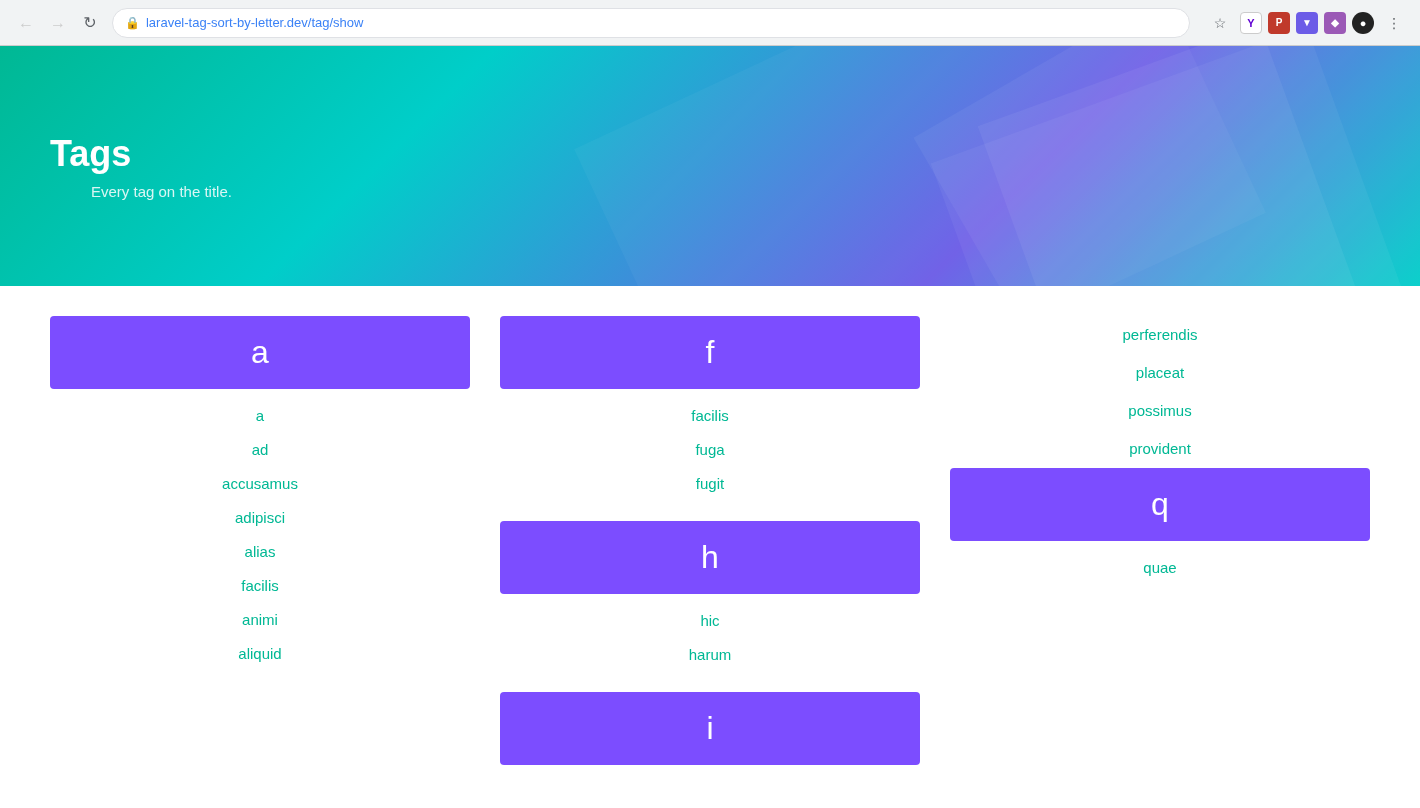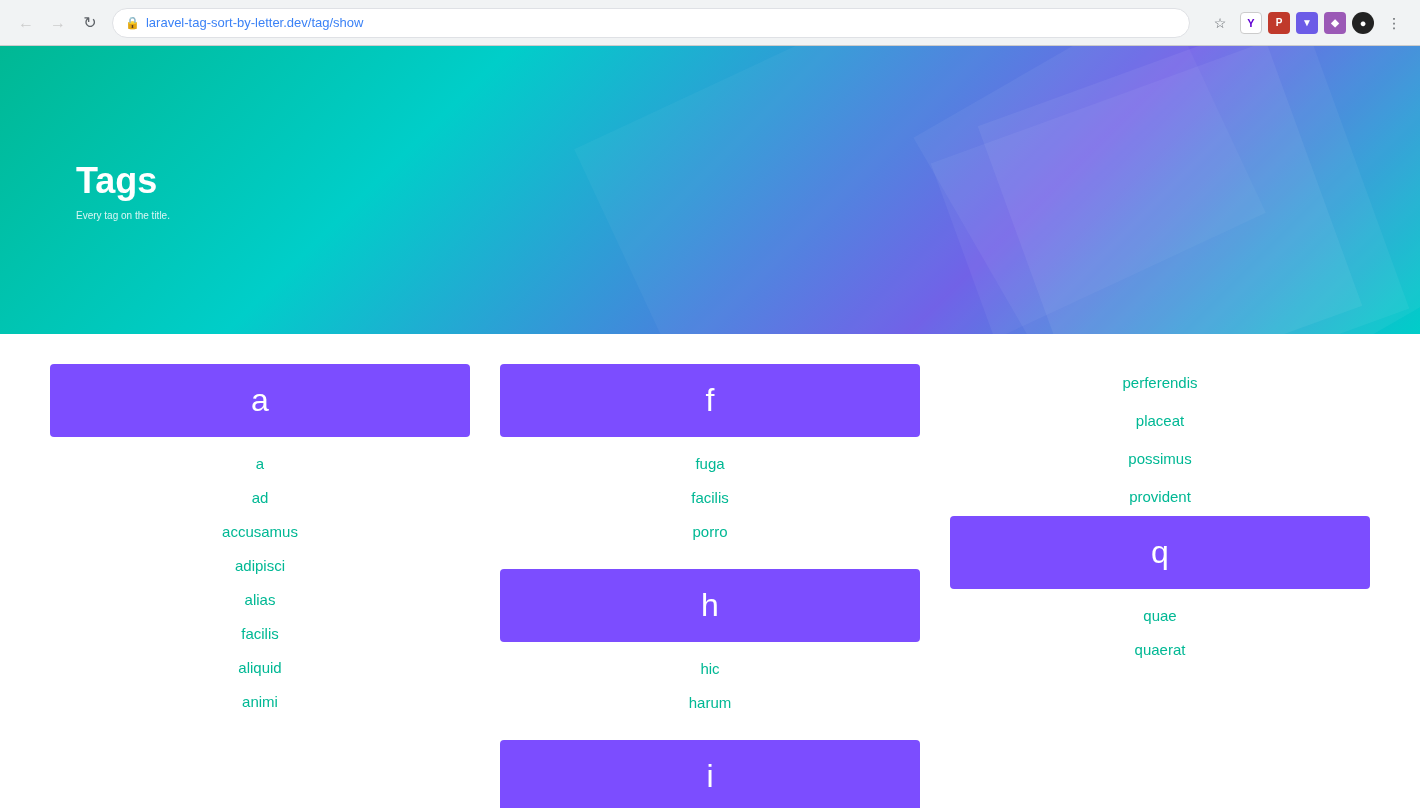--- a/index.html
+++ b/index.html
@@ -76,26 +76,26 @@
       align-items: center;
       justify-content: center;
       font-size: 12px;
       font-weight: bold;
       cursor: pointer;
     }
 
     
     .hero {
       background: linear-gradient(135deg, #00b894 0%, #00cec9 30%, #6c5ce7 70%, #00cec9 100%);
-      height: 288px;
+      height: 240px;
       position: relative;
       overflow: hidden;
       display: flex;
       align-items: center;
-      padding: 0 76px;
+      padding: 0 50px;
     }
     .hero::before {
       content: '';
       position: absolute;
       top: -60px;
       right: -60px;
       width: 500px;
       height: 400px;
       background: rgba(255,255,255,0.05);
       transform: rotate(-30deg);
@@ -130,21 +130,22 @@
     }
     .hero-content { position: relative; z-index: 1; }
     .hero-title {
       color: #fff;
       font-size: 36px;
       font-weight: bold;
       margin-bottom: 8px;
     }
     .hero-subtitle {
       color: rgba(255,255,255,0.85);
-      font-size: 10px;
+      font-size: 15px;
+      margin-left: 41px;
     }
 
     
     .main-content {
       padding: 30px 50px;
       background: #fff;
     }
     .columns-wrapper {
       display: grid;
       grid-template-columns: 1fr 1fr 1fr;
@@ -237,33 +238,33 @@
     <div>
       <div class="letter-section">
         <div class="letter-header">a</div>
         <ul class="tag-list">
           <li class="tag-item"><a class="tag-link">a</a></li>
           <li class="tag-item"><a class="tag-link">ad</a></li>
           <li class="tag-item"><a class="tag-link">accusamus</a></li>
           <li class="tag-item"><a class="tag-link">adipisci</a></li>
           <li class="tag-item"><a class="tag-link">alias</a></li>
           <li class="tag-item"><a class="tag-link">facilis</a></li>
+          <li class="tag-item"><a class="tag-link">animi</a></li>
           <li class="tag-item"><a class="tag-link">aliquid</a></li>
-          <li class="tag-item"><a class="tag-link">animi</a></li>
         </ul>
       </div>
     </div>
 
     <div>
       <div class="letter-section">
         <div class="letter-header">f</div>
         <ul class="tag-list">
+          <li class="tag-item"><a class="tag-link">facilis</a></li>
           <li class="tag-item"><a class="tag-link">fuga</a></li>
-          <li class="tag-item"><a class="tag-link">facilis</a></li>
-          <li class="tag-item"><a class="tag-link">porro</a></li>
+          <li class="tag-item"><a class="tag-link">fugit</a></li>
         </ul>
       </div>
       <div class="letter-section">
         <div class="letter-header">h</div>
         <ul class="tag-list">
           <li class="tag-item"><a class="tag-link">hic</a></li>
           <li class="tag-item"><a class="tag-link">harum</a></li>
         </ul>
       </div>
       <div class="letter-section">
@@ -277,19 +278,18 @@
           <li class="tag-item"><a class="tag-link">perferendis</a></li>
           <li class="tag-item"><a class="tag-link">placeat</a></li>
           <li class="tag-item"><a class="tag-link">possimus</a></li>
           <li class="tag-item"><a class="tag-link">provident</a></li>
         </ul>
       </div>
       <div class="letter-section">
         <div class="letter-header">q</div>
         <ul class="tag-list">
           <li class="tag-item"><a class="tag-link">quae</a></li>
-          <li class="tag-item"><a class="tag-link">quaerat</a></li>
         </ul>
       </div>
     </div>
 
   </div>
 </div>
 
 </body></html>

